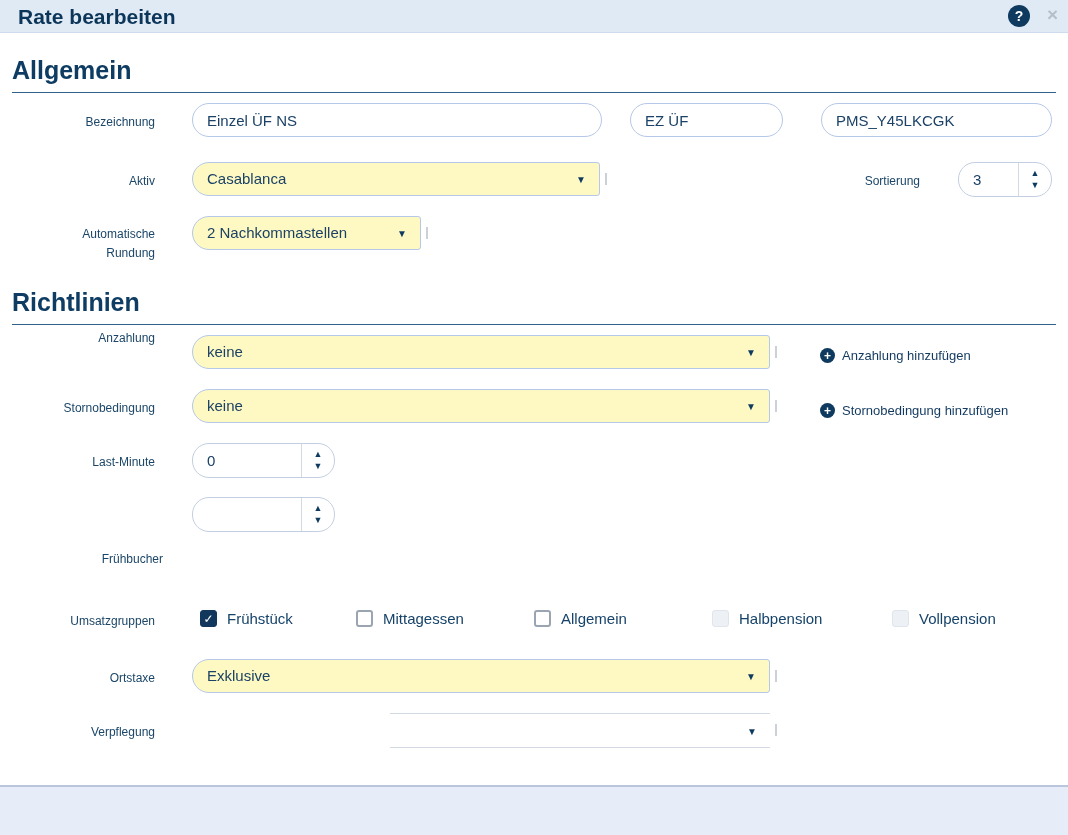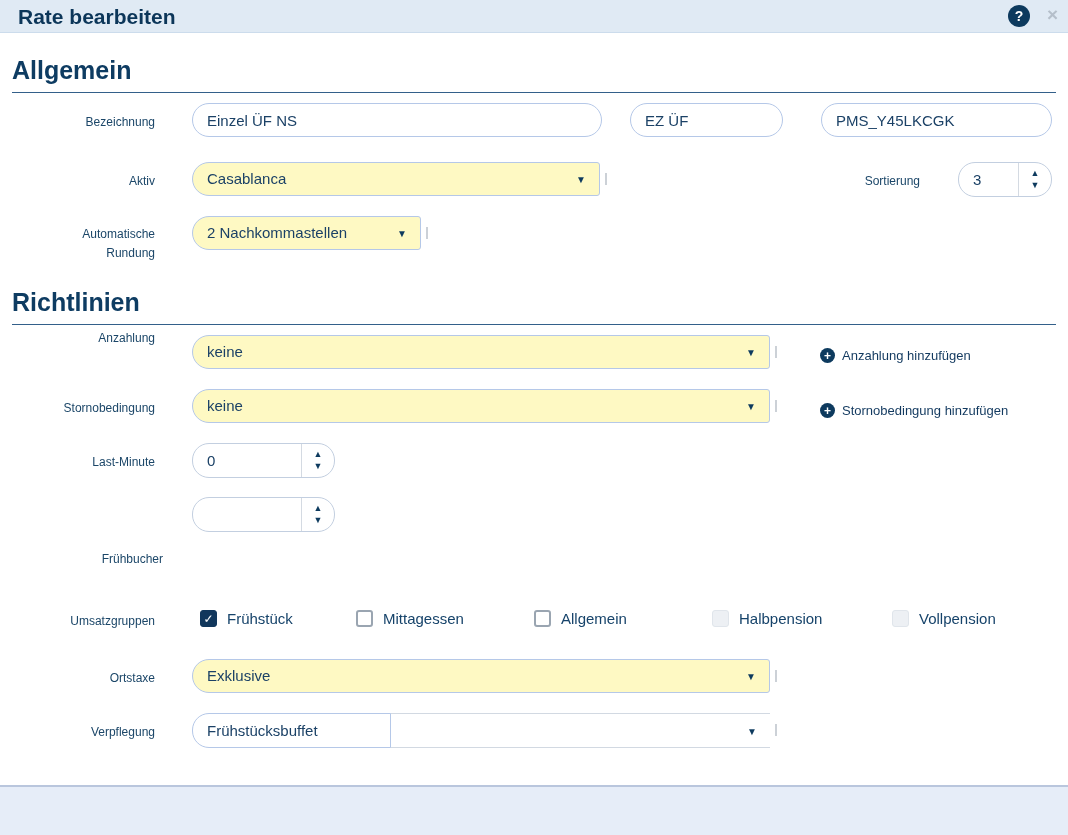--- a/index.html
+++ b/index.html
@@ -182,23 +182,20 @@
   <div class="row-label" style="left:0; top:669px;">Ortstaxe</div>
   <div class="dropdown" style="left:192px; top:659px; width:578px;">
     <div class="dd-value">Exklusive</div>
     <span class="dd-arrow">▼</span>
   </div>
   <div class="tick" style="left:775px; top:670px;"></div>
 
   <div class="row-label" style="left:0; top:723px;">Verpflegung</div>
   <div class="combo" style="left:192px; top:713px; width:578px;">
     <div class="combo-ext"></div>
-    <div class="combo-inner">
-      <div class="dd-value">Frühstücksbuffet</div>
-    </div>
     <span class="dd-arrow">▼</span>
   </div>
   <div class="tick" style="left:775px; top:724px;"></div>
 
   <div class="footer">
     
     
   </div>
 
 </div>

